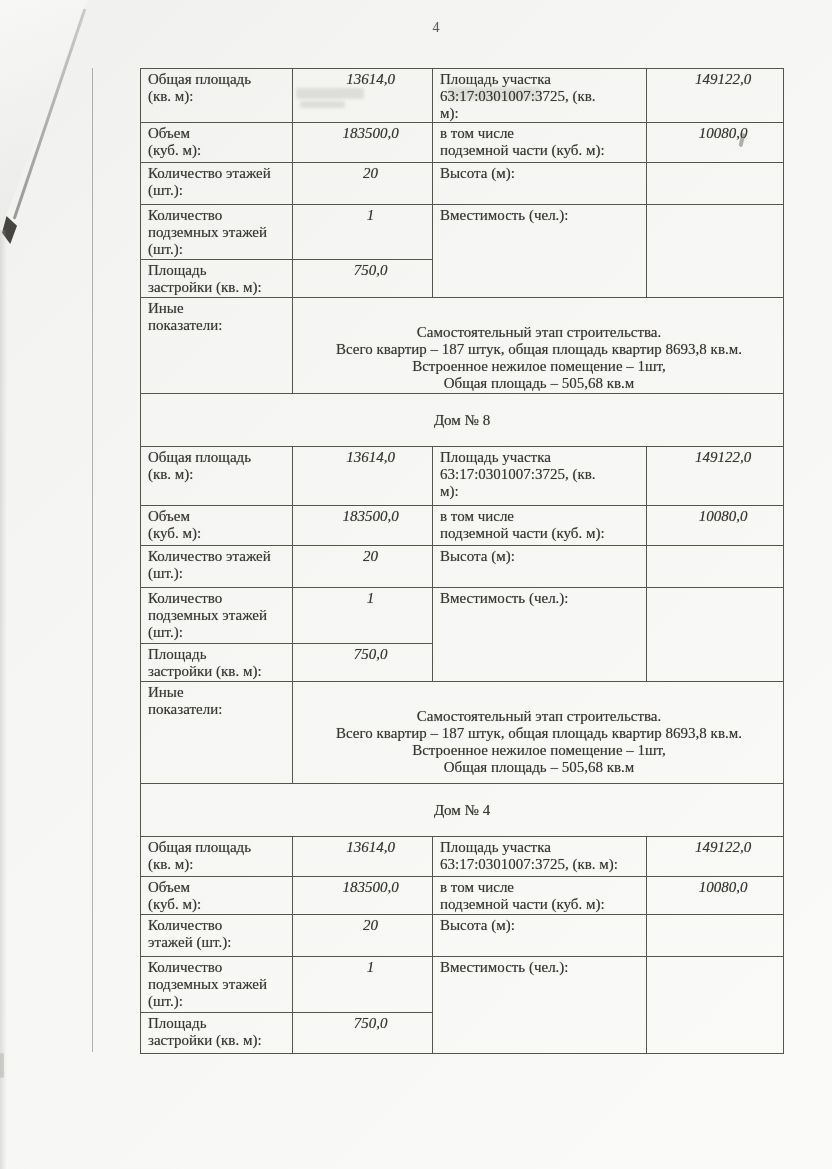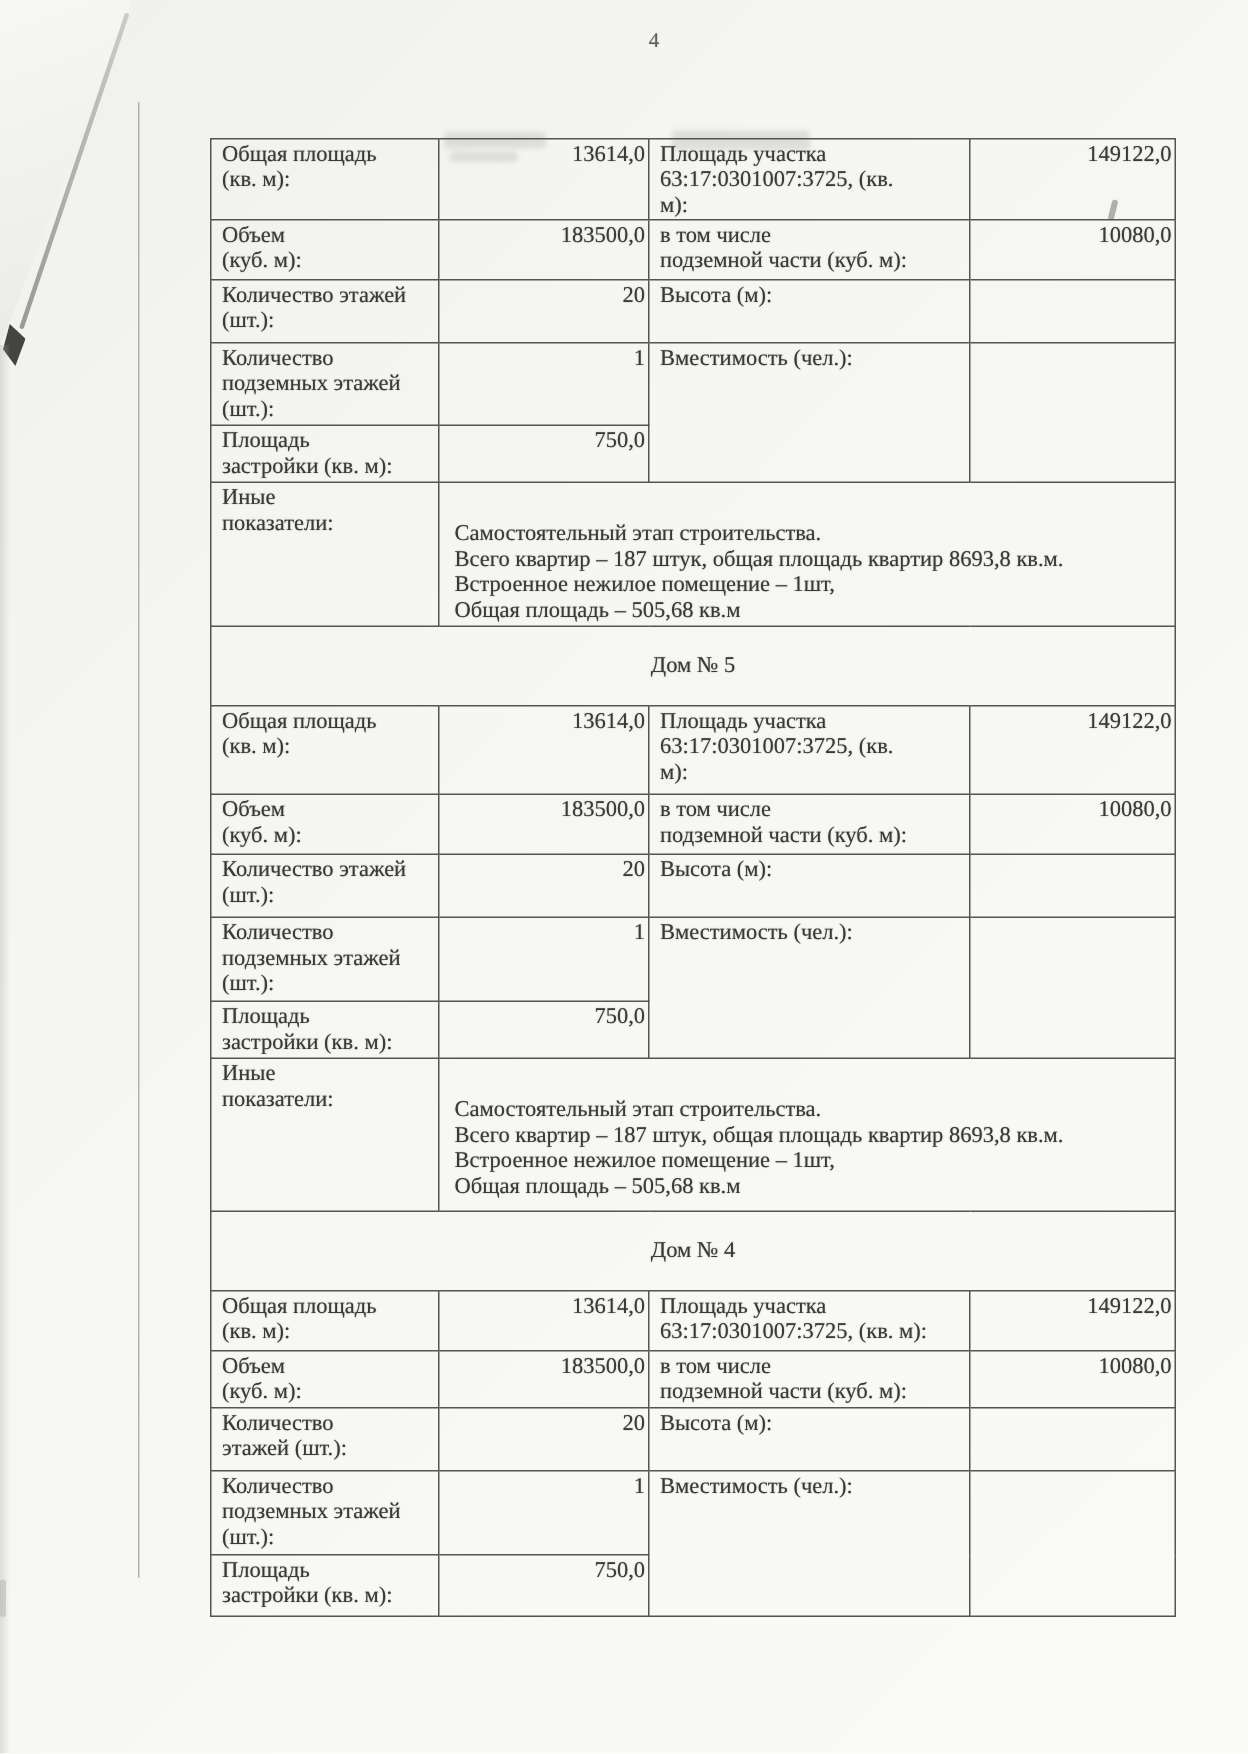--- a/index.html
+++ b/index.html
@@ -47,33 +47,32 @@
   }
   .ghost{position:absolute;background:#c7c7c1;filter:blur(1.6px);opacity:.5;border-radius:2px;}
   .ghost.g1{left:296px;top:88px;width:68px;height:11px;}
   .ghost.g2{left:448px;top:87px;width:92px;height:13px;}
   .ghost.g3{left:300px;top:101px;width:45px;height:7px;}
   
   table.doc{
     position:absolute;left:140px;top:68px;width:643px;
     border-collapse:collapse;table-layout:fixed;
     border:1px solid #55544d;
-    margin-top:24px;
   }
   table.doc td{
     border:1px solid #55544d;
     vertical-align:top;
     padding:2px 5px 0 7px;
     font-size:15px;line-height:17px;
     white-space:pre-line;
     text-shadow:0 0 .8px rgba(58,57,52,.6);
     overflow:hidden;
   }
-  table.doc td.v{text-align:right;padding-left:18px;padding-right:2px;}
-  table.doc td.merged{padding:26px 8px 0 10px;}
+  table.doc td.v{text-align:center;padding-left:18px;padding-right:2px;font-style:italic;}
+  table.doc td.merged{padding:26px 8px 0 10px;text-align:center;}
   table.doc tr.title td{
     border-left:none;border-right:none;border-top:none;border-bottom:none;
     text-align:center;vertical-align:middle;padding:0;
   }
 </style>
 </head>
 <body>
 
 <div class="corner-fold"></div>
 <div class="corner-shadow-line"></div>
@@ -137,21 +136,21 @@
     <tr style="height:96px">
       <td class="l">Иные
 показатели:</td>
       <td class="merged" colspan="3">Самостоятельный этап строительства.
 Всего квартир – 187 штук, общая площадь квартир  8693,8 кв.м.
 Встроенное нежилое помещение – 1шт,
 Общая площадь – 505,68 кв.м</td>
     </tr>
 
     <tr class="title" style="height:53px">
-      <td colspan="4">Дом № 5</td>
+      <td colspan="4">Дом № 8</td>
     </tr>
 
     <tr style="height:59px">
       <td class="l">Общая площадь
 (кв. м):</td>
       <td class="v">13614,0</td>
       <td class="l">Площадь участка
 63:17:0301007:3725, (кв.
 м):</td>
       <td class="v">149122,0</td>

